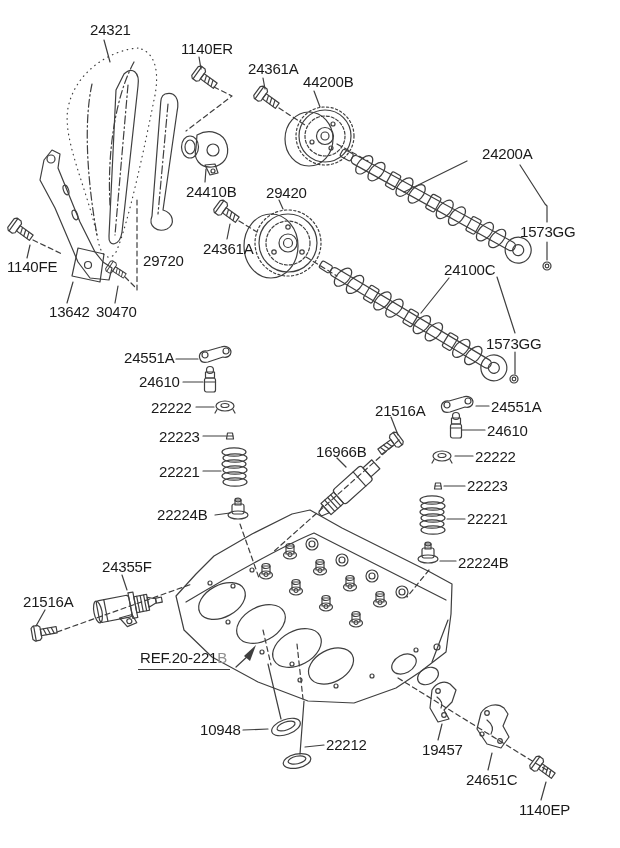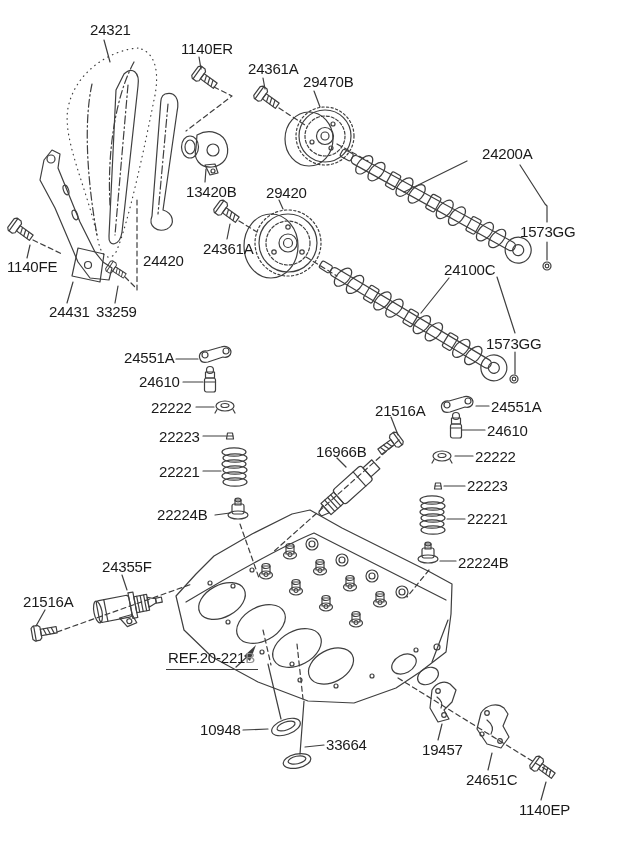--- a/index.html
+++ b/index.html
@@ -4,21 +4,21 @@
 <style>
   html,body{margin:0;padding:0;background:#fff;}
   .stage{position:relative;width:620px;height:848px;background:#fff;overflow:hidden;
          font-family:"Liberation Sans",sans-serif;}
   svg{position:absolute;left:0;top:0;}
   .labels-layer{position:absolute;left:0;top:0;width:620px;height:848px;}
   .part-label{position:absolute;font-size:15px;line-height:1.1;letter-spacing:-0.2px;
               color:#1a1a1a;white-space:nowrap;}
   .ref-link{position:absolute;font-size:15px;line-height:1.1;letter-spacing:-0.2px;
             color:#1a1a1a;white-space:nowrap;border-bottom:1.6px solid #3f3f3f;
-            padding:0 3px 2px 2px;cursor:pointer;margin-left:28px;}
+            padding:0 3px 2px 2px;cursor:pointer;}
   .ref-link .suffix{color:#8f8f8f;}
   
   .art path,.art circle,.art ellipse,.art rect,.art line,.art polyline{
       stroke:#3f3f3f;fill:none;stroke-width:1.2;stroke-linejoin:round;stroke-linecap:round;}
   .w{fill:#ffffff;}
   .dash{stroke-dasharray:5 3.5;stroke-width:1.1;}
   .chain{stroke-dasharray:0.6 4.6;stroke-width:6.5;stroke-linecap:round;}
   .cl{stroke-dasharray:8 3 1.5 3;stroke-width:0.8;}
   .teeth{stroke-dasharray:2.2 2.4;stroke-width:4.5;fill:#fff;}
   .thin{stroke-width:0.8;}
@@ -330,50 +330,50 @@
     <path class="lead" d="M541 800 L546 782"></path>
     <path class="lead" d="M236 667 L249 655"></path>
     <polygon class="fillarrow" points="256,645 244,656 250,661"></polygon>
   </g>
 </svg>
 
 <div class="labels-layer">
   <div class="part-label" style="left:90px;top:22px">24321</div>
   <div class="part-label" style="left:181px;top:41px">1140ER</div>
   <div class="part-label" style="left:248px;top:61px">24361A</div>
-  <div class="part-label" style="left:303px;top:74px">29470B</div>
+  <div class="part-label" style="left:303px;top:74px">44200B</div>
   <div class="part-label" style="left:482px;top:146px">24200A</div>
-  <div class="part-label" style="left:186px;top:184px">13420B</div>
+  <div class="part-label" style="left:186px;top:184px">24410B</div>
   <div class="part-label" style="left:266px;top:185px">29420</div>
   <div class="part-label" style="left:520px;top:224px">1573GG</div>
   <div class="part-label" style="left:203px;top:241px">24361A</div>
-  <div class="part-label" style="left:143px;top:253px">24420</div>
+  <div class="part-label" style="left:143px;top:253px">29720</div>
   <div class="part-label" style="left:7px;top:259px">1140FE</div>
   <div class="part-label" style="left:444px;top:262px">24100C</div>
-  <div class="part-label" style="left:49px;top:304px">24431</div>
-  <div class="part-label" style="left:96px;top:304px">33259</div>
+  <div class="part-label" style="left:49px;top:304px">13642</div>
+  <div class="part-label" style="left:96px;top:304px">30470</div>
   <div class="part-label" style="left:486px;top:336px">1573GG</div>
   <div class="part-label" style="left:124px;top:350px">24551A</div>
   <div class="part-label" style="left:139px;top:374px">24610</div>
   <div class="part-label" style="left:151px;top:400px">22222</div>
   <div class="part-label" style="left:375px;top:403px">21516A</div>
   <div class="part-label" style="left:491px;top:399px">24551A</div>
   <div class="part-label" style="left:487px;top:423px">24610</div>
   <div class="part-label" style="left:159px;top:429px">22223</div>
   <div class="part-label" style="left:475px;top:449px">22222</div>
   <div class="part-label" style="left:316px;top:444px">16966B</div>
   <div class="part-label" style="left:159px;top:464px">22221</div>
   <div class="part-label" style="left:467px;top:478px">22223</div>
   <div class="part-label" style="left:467px;top:511px">22221</div>
   <div class="part-label" style="left:157px;top:507px">22224B</div>
   <div class="part-label" style="left:458px;top:555px">22224B</div>
   <div class="part-label" style="left:102px;top:559px">24355F</div>
   <div class="part-label" style="left:23px;top:594px">21516A</div>
   <div class="part-label" style="left:200px;top:722px">10948</div>
-  <div class="part-label" style="left:326px;top:737px">33664</div>
+  <div class="part-label" style="left:326px;top:737px">22212</div>
   <div class="part-label" style="left:422px;top:742px">19457</div>
   <div class="part-label" style="left:466px;top:772px">24651C</div>
   <div class="part-label" style="left:519px;top:802px">1140EP</div>
 
   <div class="ref-link" style="left:138px;top:650px">
     <span>REF.20-221</span><span class="suffix">B</span>
   </div>
 </div>
 
 </div>

